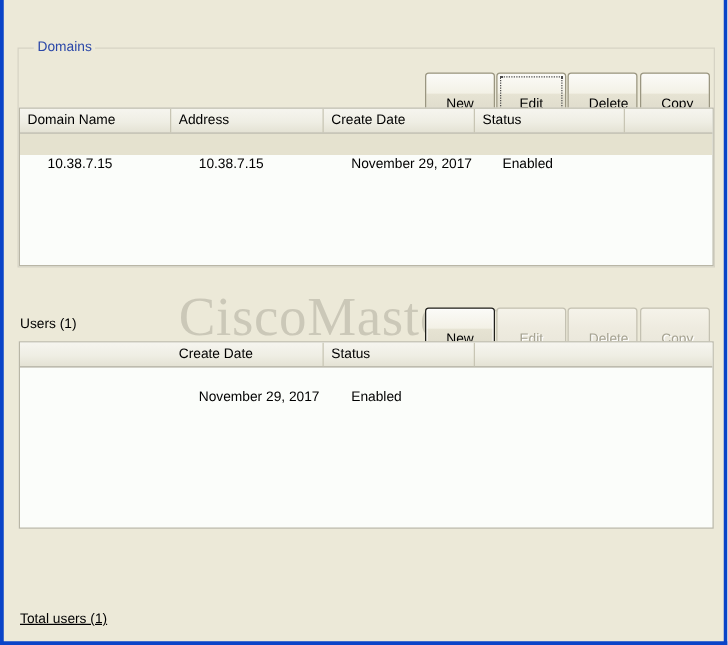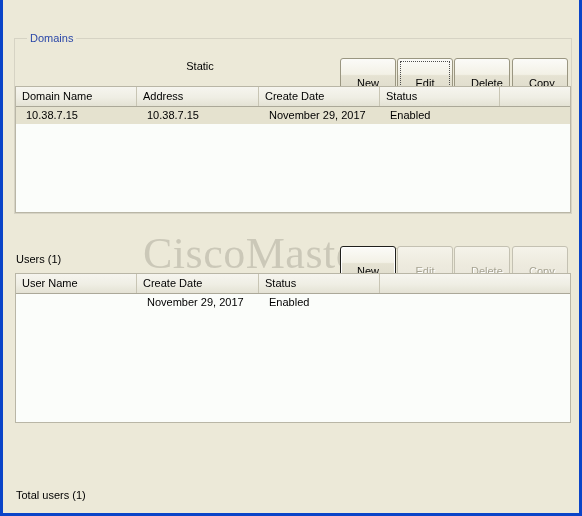--- a/index.html
+++ b/index.html
@@ -161,24 +161,24 @@
     white-space: nowrap;
     cursor: pointer;
   }
   .lv-row {
     position: relative;
     height: 17px;
   }
   .lv-row.selected { background: #e5e2cf; }
   .lv-td {
     position: absolute;
-    top: 0;
+    top: 16px;
     height: 17px;
     line-height: 16px;
-    padding-left: 10px;
+    padding-left: 22px;
     box-sizing: border-box;
     font-size: 11px;
     color: #000000;
     overflow: hidden;
     white-space: nowrap;
   }
 
   
   .users-label {
     position: absolute;
@@ -203,39 +203,39 @@
     letter-spacing: 0.5px;
   }
 
   
   .total-label {
     position: absolute;
     left: 13px;
     top: 489px;
     font-size: 11px;
     color: #000000;
+    text-decoration: underline;
   }
   .ok-button {
     position: absolute;
     left: 496px;
     top: 481px;
     width: 68px;
     height: 22px;
     line-height: 20px;
   }
 </style>
 </head>
 <body>
 
 <div class="window">
 
 
   <div class="groupbox">
     <div class="group-legend">Domains</div>
-    <div class="static-label">Static</div>
   </div>
 
   <button class="btn" style="left:337px; top:58px; width:56px;">New</button>
   <button class="btn focused" style="left:394px; top:58px; width:56px;">Edit</button>
   <button class="btn" style="left:451px; top:58px; width:56px;">Delete</button>
   <button class="btn" style="left:509px; top:58px; width:56px;">Copy</button>
 
   <div class="listview" style="left:12px; top:86px; width:556px; height:127px;">
     <div class="lv-header">
       <div class="lv-th" style="left:121px; width:122px;">Address</div>
@@ -256,21 +256,20 @@
 
   <div class="users-label">Users (1)</div>
 
   <button class="btn default" style="left:337px; top:246px; width:56px;">New</button>
   <button class="btn disabled" style="left:394px; top:246px; width:56px;">Edit</button>
   <button class="btn disabled" style="left:451px; top:246px; width:56px;">Delete</button>
   <button class="btn disabled" style="left:509px; top:246px; width:56px;">Copy</button>
 
   <div class="listview" style="left:12px; top:273px; width:556px; height:150px;">
     <div class="lv-header">
-      <div class="lv-th" style="left:0px; width:121px;">User Name</div>
       <div class="lv-th" style="left:121px; width:122px;">Create Date</div>
       <div class="lv-th" style="left:243px; width:121px;">Status</div>
       <div class="lv-th" style="left:364px; width:192px; border-right:none;"></div>
     </div>
     <div class="lv-row">
       <div class="lv-td" style="left:121px; width:122px;">November 29, 2017</div>
       <div class="lv-td" style="left:243px; width:121px;">Enabled</div>
     </div>
   </div>
 

